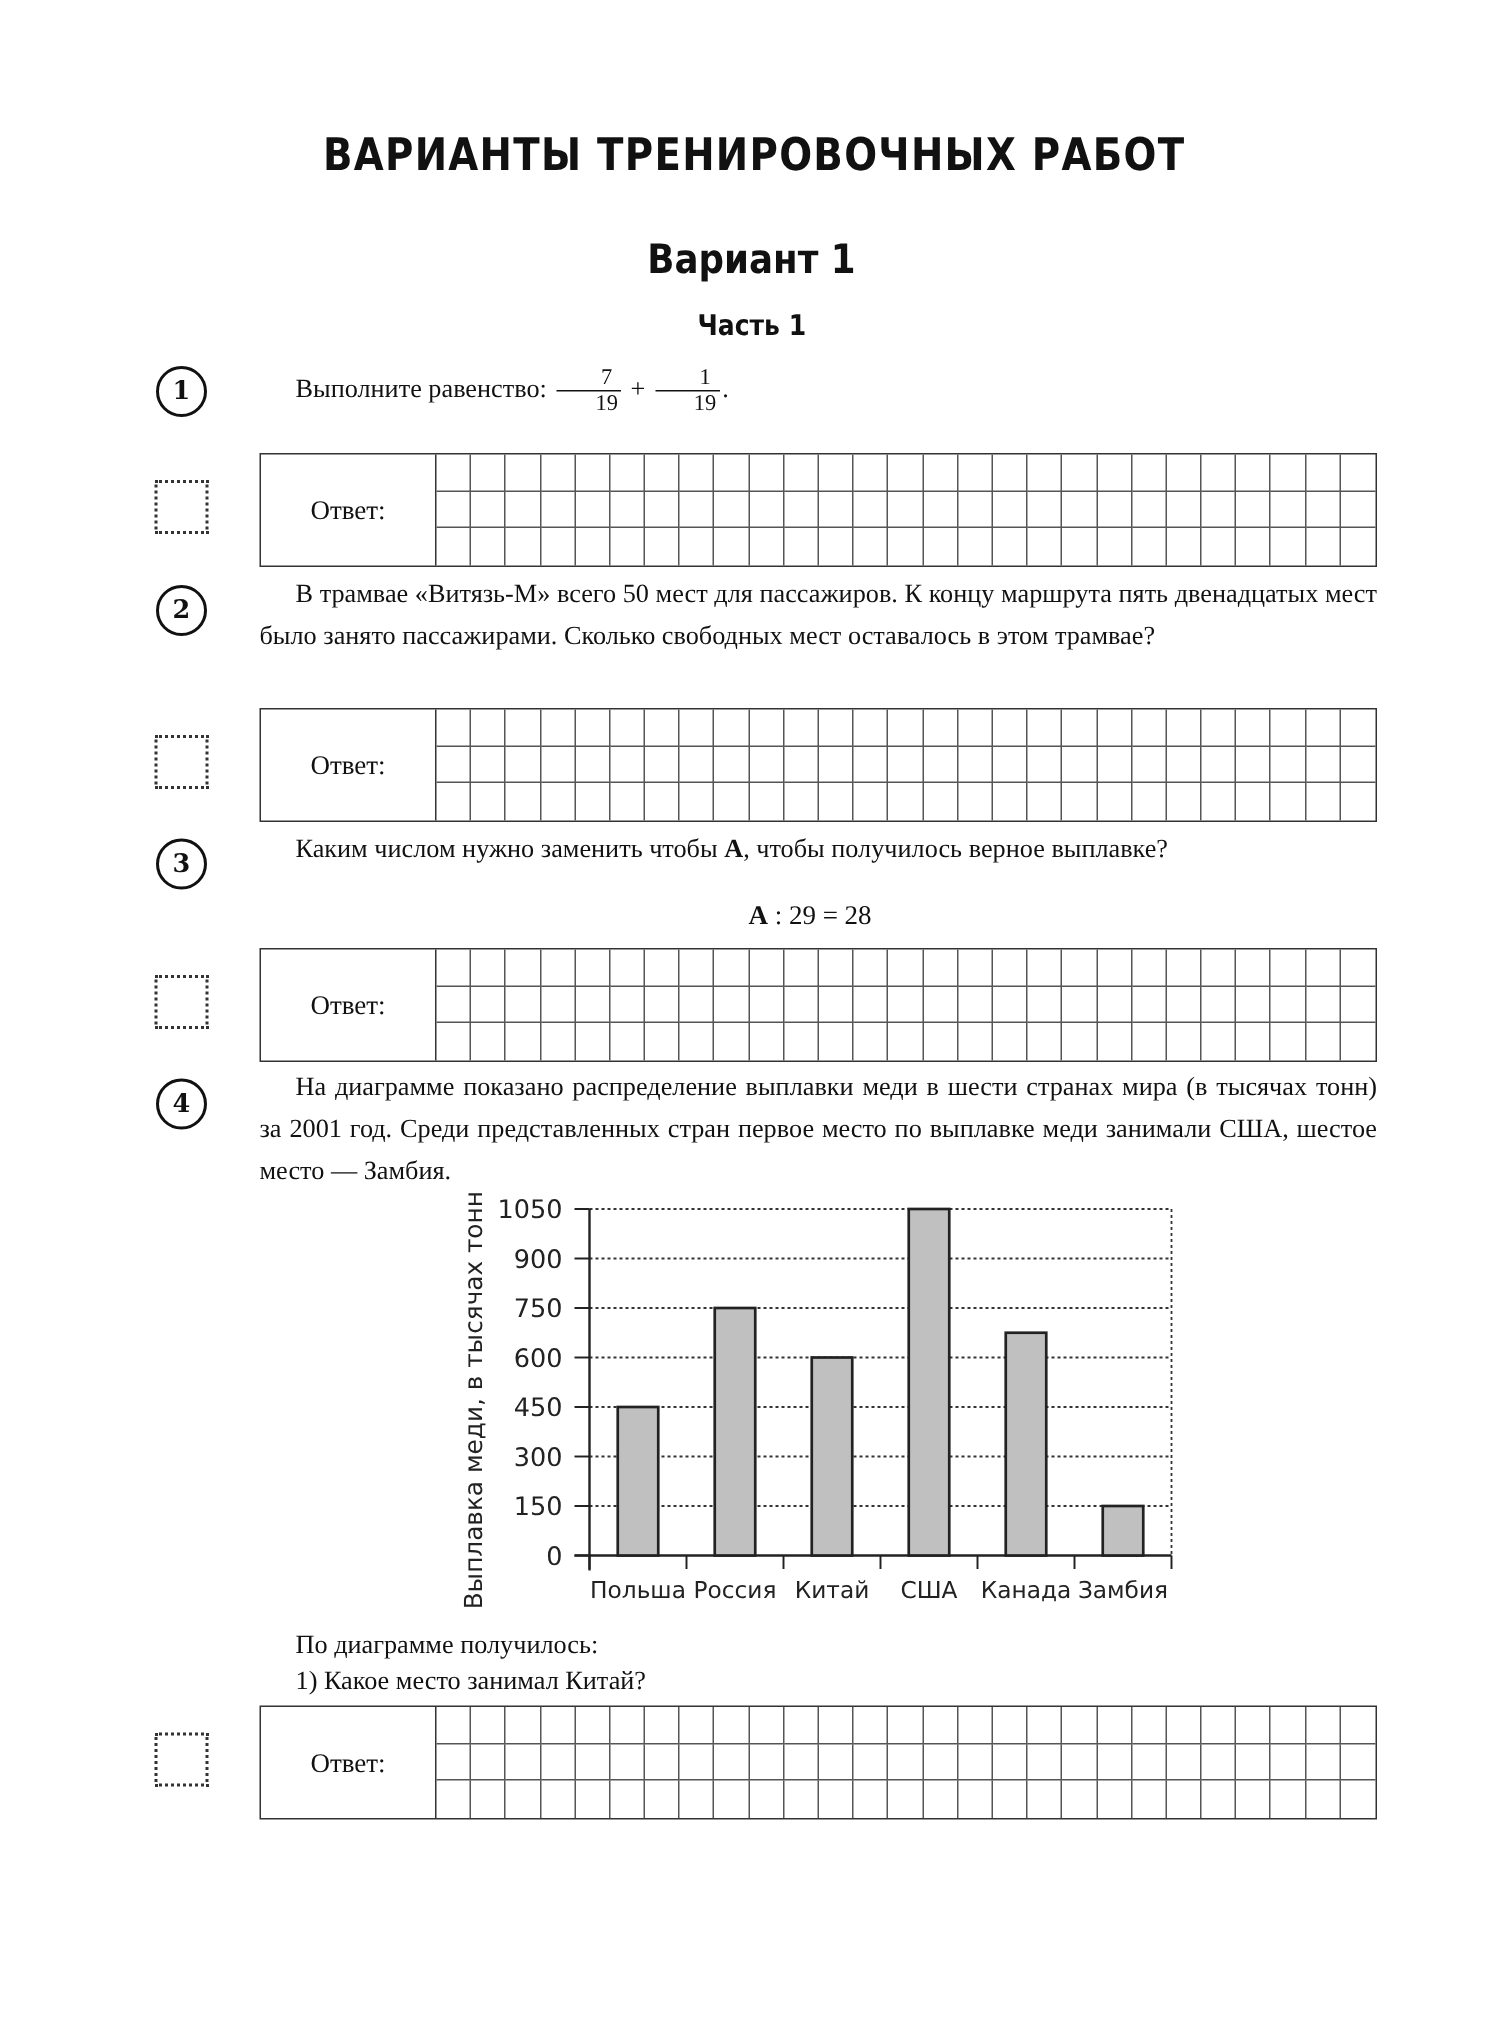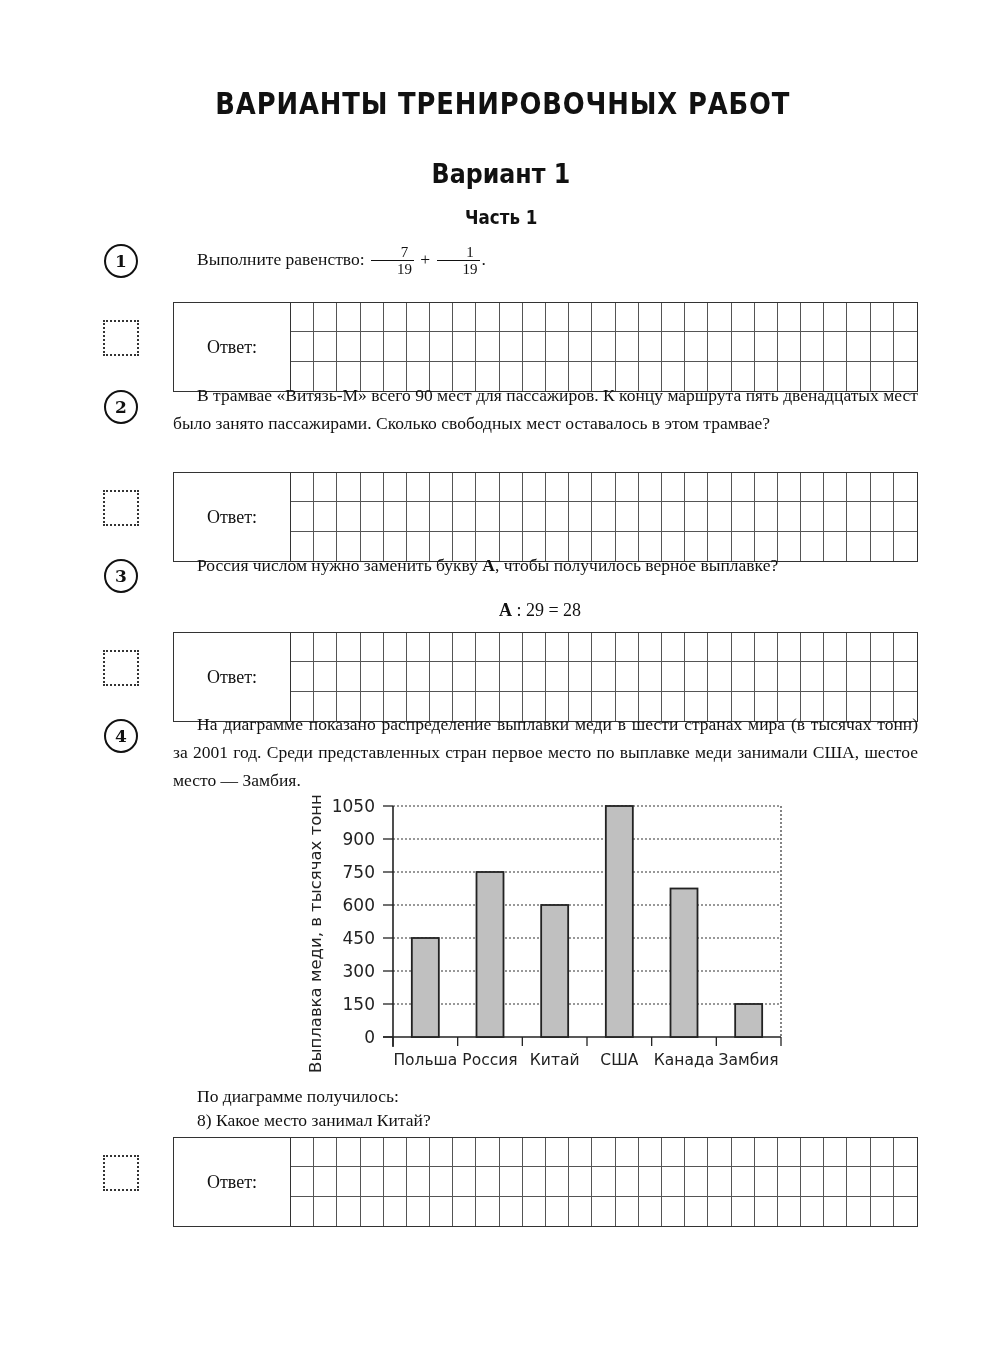--- a/index.html
+++ b/index.html
@@ -16,21 +16,21 @@
          text-align: center; line-height: 30px; font-weight: bold; font-size: 17px; left: 104px; }
   .para { left: 173px; width: 745px; font-size: 17.5px; line-height: 28px; text-align: justify; text-indent: 24px;
           font-family: "Liberation Serif", "DejaVu Serif", serif; }
   .para .b { font-weight: bold; }
   .frac { display: inline-block; vertical-align: middle; text-align: center; font-size: 15px; line-height: 16px; margin: 0 2px; }
   .frac span { display: block; padding: 0 2px; }
   .frac .top { border-bottom: 1px solid #111; }
   .eq { left: 0; width: 1000px; text-align: center; font-size: 18px; font-family: "Liberation Serif", "DejaVu Serif", serif; }
   .eq .b { font-weight: bold; }
   .chk { left: 103px; width: 36px; height: 36px; border: 2px dotted #333; box-sizing: border-box; }
-  .answer { left: 173px; width: 745px; height: 90px; border: 1.5px solid #333; box-sizing: border-box; display: flex; }
+  .answer { left: 173px; width: 745px; height: 76px; border: 1.5px solid #333; box-sizing: border-box; display: flex; }
   .answer .lbl { width: 116px; flex: none; border-right: 1.5px solid #333; display: flex; align-items: center;
                  justify-content: center; font-size: 18px; font-family: "Liberation Serif", "DejaVu Serif", serif; }
   .answer .grid { flex: 1; display: grid; grid-template-columns: repeat(27, 1fr); grid-template-rows: repeat(3, 1fr); }
   .answer .cell { border-right: 1px solid #555; border-bottom: 1px solid #555; }
   .answer .cell:nth-child(27n) { border-right: none; }
   .answer .cell:nth-last-child(-n+27) { border-bottom: none; }
   svg text { font-family: "DejaVu Sans", "Liberation Sans", sans-serif; }
 </style>
 </head>
 <body>
@@ -125,21 +125,21 @@
       <div class="cell"></div>
       <div class="cell"></div>
       <div class="cell"></div>
       <div class="cell"></div>
       <div class="cell"></div>
       <div class="cell"></div>
     </div>
 </div>
 
 <div class="abs num" style="top:390px;">2</div>
-<div class="abs para" style="top:381px;">В трамвае «Витязь-М» всего 90 мест для пассажиров. К концу маршрута пять двенадцатых мест было занято пассажирами. Сколько свободных мест оставалось в этом трамвае?</div>
+<div class="abs para" style="top:381px;">В трамвае «Витязь-М» всего 50 мест для пассажиров. К концу маршрута пять двенадцатых мест было занято пассажирами. Сколько свободных мест оставалось в этом трамвае?</div>
 <div class="abs chk" style="top:490px;"></div>
 <div class="abs answer" style="top:472px;">
   <div class="lbl">Ответ:</div>
   <div class="grid" style="grid-template-columns: repeat(27, 1fr); grid-template-rows: repeat(3, 1fr);">
       <div class="cell"></div>
       <div class="cell"></div>
       <div class="cell"></div>
       <div class="cell"></div>
       <div class="cell"></div>
       <div class="cell"></div>
@@ -216,21 +216,21 @@
       <div class="cell"></div>
       <div class="cell"></div>
       <div class="cell"></div>
       <div class="cell"></div>
       <div class="cell"></div>
     </div>
 </div>
 
 <div class="abs num" style="top:559px;">3</div>
 <div class="abs para" style="top:551px;">
-  <span>Россия числом нужно заменить букву </span><span class="b">А</span><span>, чтобы получилось верное выплавке?</span>
+  <span>Каким числом нужно заменить чтобы </span><span class="b">А</span><span>, чтобы получилось верное выплавке?</span>
 </div>
 <div class="abs eq" style="top:600px; left:40px;">
   <span class="b">А</span><span> : 29 = 28</span>
 </div>
 <div class="abs chk" style="top:650px;"></div>
 <div class="abs answer" style="top:632px;">
   <div class="lbl">Ответ:</div>
   <div class="grid" style="grid-template-columns: repeat(27, 1fr); grid-template-rows: repeat(3, 1fr);">
       <div class="cell"></div>
       <div class="cell"></div>
@@ -362,21 +362,21 @@
     <rect x="310.83333333333337" y="16" width="27" height="231" fill="#c0c0c0" stroke="#222" stroke-width="1.8"></rect>
     <text x="324.33333333333337" y="275" text-anchor="middle" font-size="15.5" fill="#222">США</text>
     <rect x="375.5" y="98.5" width="27" height="148.5" fill="#c0c0c0" stroke="#222" stroke-width="1.8"></rect>
     <text x="389" y="275" text-anchor="middle" font-size="15.5" fill="#222">Канада</text>
     <rect x="440.1666666666667" y="214" width="27" height="33" fill="#c0c0c0" stroke="#222" stroke-width="1.8"></rect>
     <text x="453.6666666666667" y="275" text-anchor="middle" font-size="15.5" fill="#222">Замбия</text>
     <text x="0" y="0" transform="translate(26,143.5) rotate(-90)" text-anchor="middle" font-size="16.5" fill="#222">Выплавка меди, в тысячах тонн</text>
   </svg>
 
 <div class="abs para" style="top:1082px; text-indent:24px;">По диаграмме получилось:</div>
-<div class="abs para" style="top:1106px; text-indent:24px;">8) Какое место занимал Китай?</div>
+<div class="abs para" style="top:1106px; text-indent:24px;">1) Какое место занимал Китай?</div>
 <div class="abs chk" style="top:1155px;"></div>
 <div class="abs answer" style="top:1137px;">
   <div class="lbl">Ответ:</div>
   <div class="grid" style="grid-template-columns: repeat(27, 1fr); grid-template-rows: repeat(3, 1fr);">
       <div class="cell"></div>
       <div class="cell"></div>
       <div class="cell"></div>
       <div class="cell"></div>
       <div class="cell"></div>
       <div class="cell"></div>

